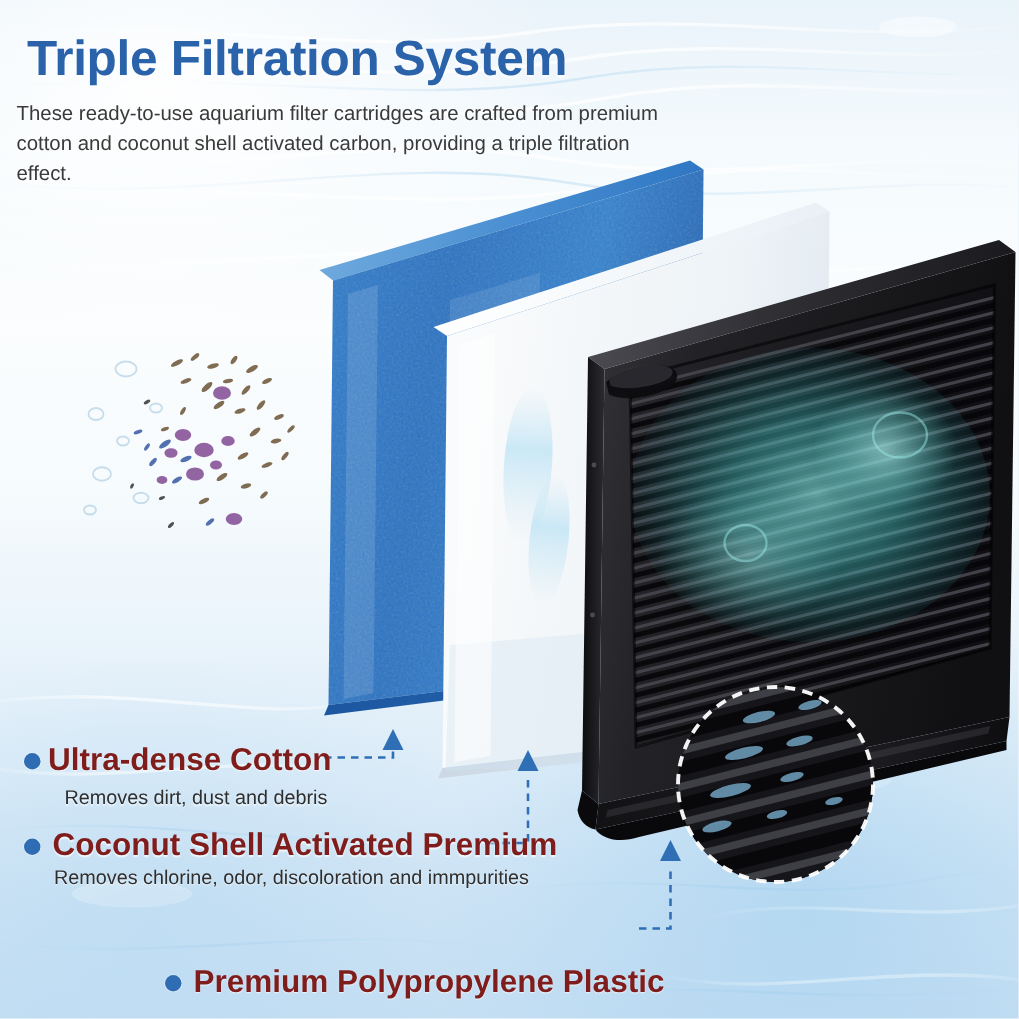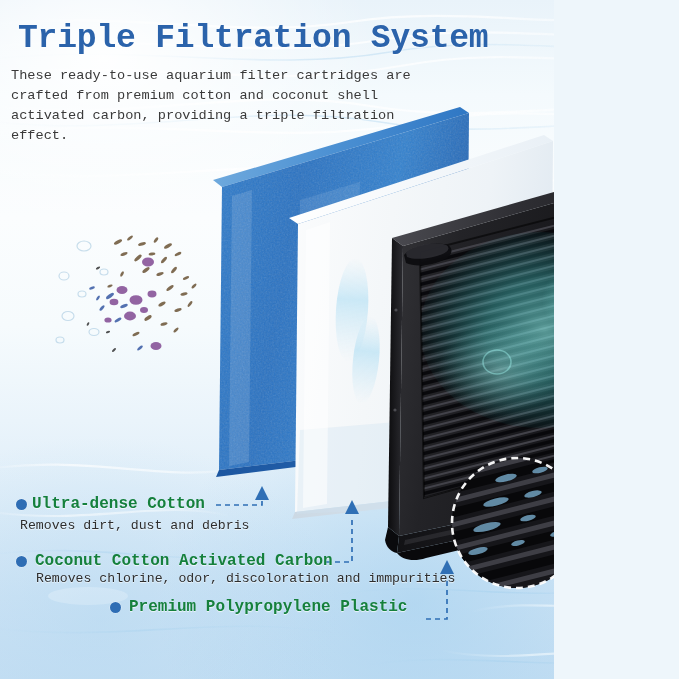--- a/index.html
+++ b/index.html
@@ -1,21 +1,21 @@
 <!DOCTYPE html>
 <html><head>
 <meta charset="utf-8">
 <style>
   html,body{margin:0;padding:0;}
   body{
     width:679px;height:679px;overflow:hidden;
     font-family:"Liberation Sans", sans-serif;
     background:#eef6fb;
   }
-  #stage{position:relative;width:554px;height:679px;overflow:hidden;font-family:Liberation Mono, monospace;}
+  #stage{position:relative;width:679px;height:679px;overflow:hidden;}
 
   
   .bg-base{position:absolute;inset:0;
     background:
       linear-gradient(180deg,#e9f3fa 0%,#f4fafd 14%,#fbfdfe 32%,#f6fbfd 48%,
                       #eaf4fb 62%,#dcecf8 76%,#cfe4f5 88%,#c6dff3 100%);
   }
   .bg-ripples{position:absolute;inset:0;opacity:.85;}
   .bg-tint-tl{position:absolute;left:-80px;top:-90px;width:460px;height:330px;
     background:radial-gradient(ellipse at 40% 45%,rgba(255,255,255,.95) 0%,rgba(255,255,255,0) 70%);}
@@ -45,37 +45,37 @@
 
   
   .callout{position:absolute;}
   .co-head{display:flex;align-items:center;white-space:nowrap;}
   .bullet{
     width:11px;height:11px;border-radius:50%;
     background:#2e6db4;flex:0 0 auto;
     box-shadow:0 0 0 .5px rgba(255,255,255,.5);
   }
   .co-title{
-    font-size:16px;font-weight:bold;color:#15803d;
+    font-size:21px;font-weight:bold;color:#7f1d1d;
     text-shadow:0 1px 1px rgba(255,255,255,.75);
   }
   .co-sub{
     font-size:13.2px;color:#2e2e2e;line-height:1.42;
     text-shadow:0 1px 1px rgba(255,255,255,.7);
   }
 
   .c1{left:16px;top:495px;}
   .c1 .bullet{margin-right:5px;}
-  .c1 .co-sub{margin-left:4px;margin-top:4px;}
+  .c1 .co-sub{margin-left:27px;margin-top:4px;}
 
   .c2{left:16px;top:552px;}
   .c2 .bullet{margin-right:8px;}
   .c2 .co-sub{margin-left:20px;margin-top:0;}
 
-  .c3{left:110px;top:598px;}
+  .c3{left:110px;top:643px;}
   .c3 .bullet{margin-right:8px;}
   .c3 .co-sub{margin-left:20px;margin-top:4px;}
 
   .leaders{position:absolute;inset:0;pointer-events:none;}
 </style>
 </head>
 <body>
 
 <div id="stage">
 
@@ -460,21 +460,21 @@
     <div class="co-head">
       <span class="bullet"></span>
       <span class="co-title">Ultra-dense Cotton</span>
     </div>
     <div class="co-sub">Removes dirt, dust and debris</div>
   </div>
 
   <div class="callout c2">
     <div class="co-head">
       <span class="bullet"></span>
-      <span class="co-title">Coconut Cotton Activated Carbon</span>
+      <span class="co-title">Coconut Shell Activated Premium</span>
     </div>
     <div class="co-sub">Removes chlorine, odor, discoloration and immpurities</div>
   </div>
 
   <div class="callout c3">
     <div class="co-head">
       <span class="bullet"></span>
       <span class="co-title">Premium Polypropylene Plastic</span>
     </div>
   </div>

